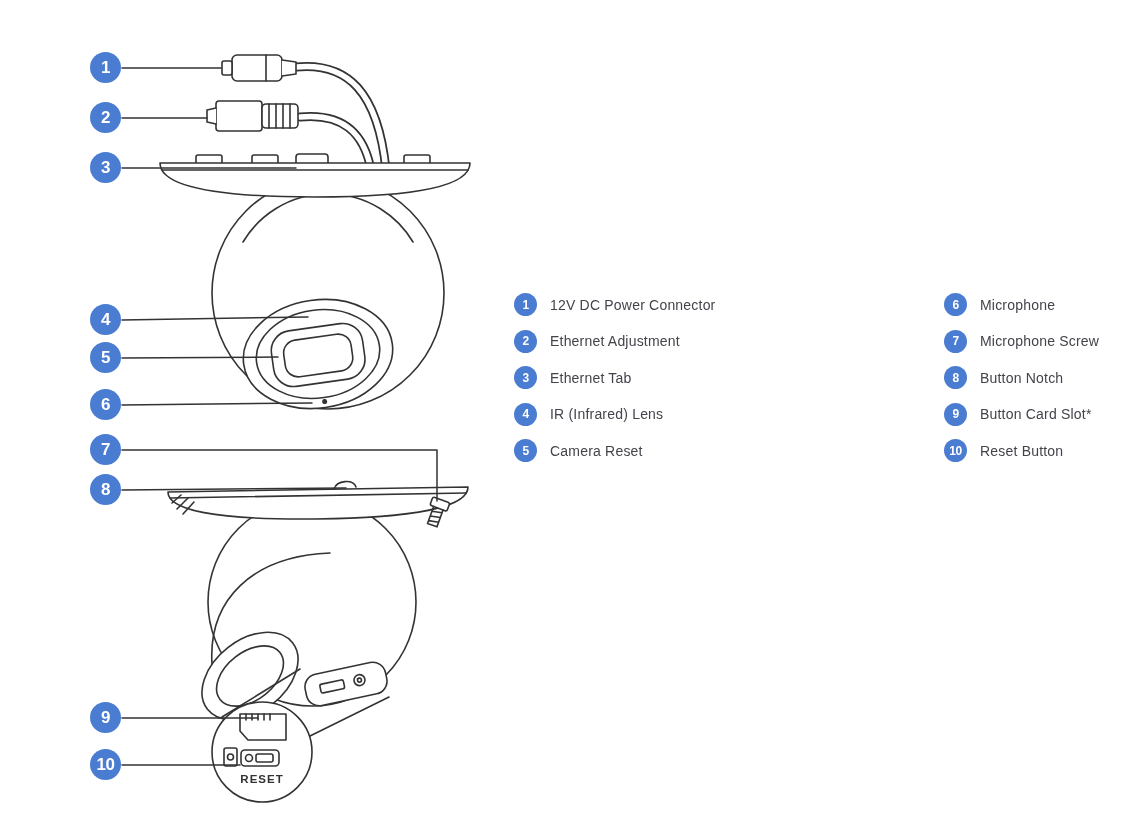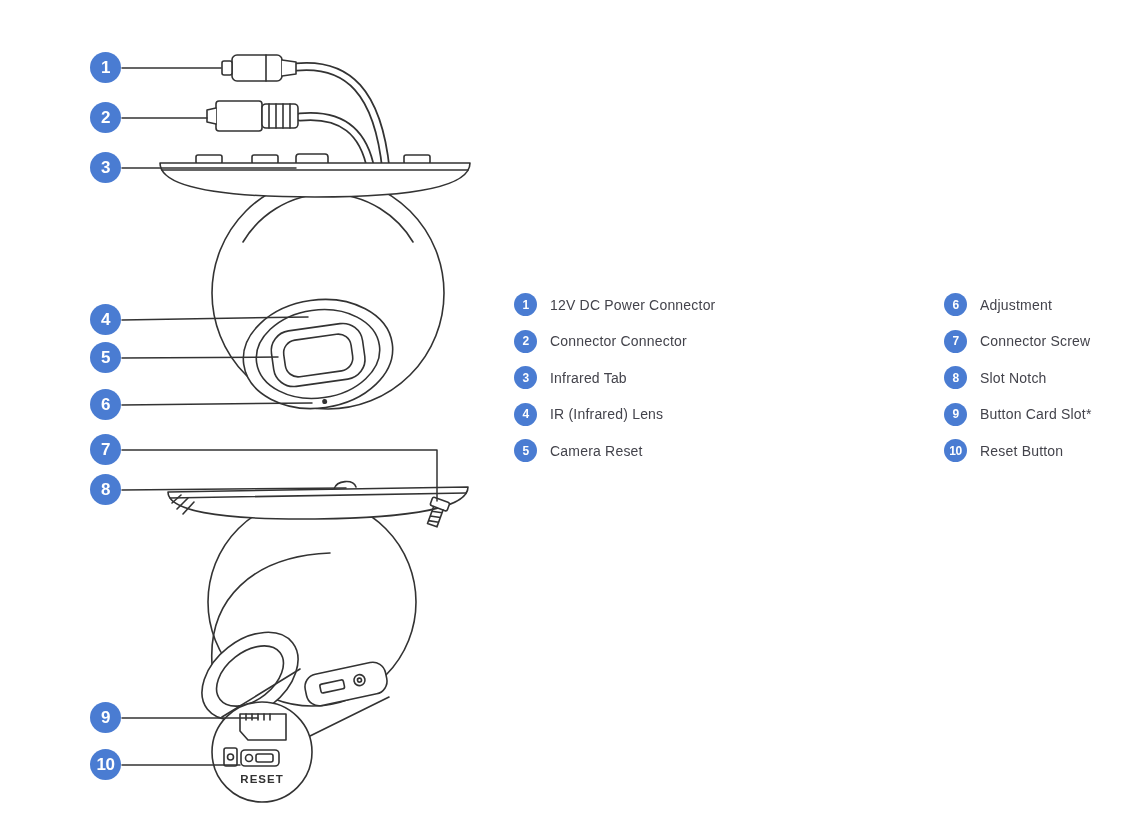--- a/index.html
+++ b/index.html
@@ -198,48 +198,48 @@
   <div class="callout-badge" style="left:90px;top:702px">9</div>
   <div class="callout-badge" style="left:90px;top:749px">10</div>
 
   <div class="legend-col" style="left:514px;top:293px">
     <div class="legend-row">
       <span class="legend-badge">1</span>
       <span class="legend-label">12V DC Power Connector</span>
     </div>
     <div class="legend-row">
       <span class="legend-badge">2</span>
-      <span class="legend-label">Connector Connector</span>
+      <span class="legend-label">Ethernet Adjustment</span>
     </div>
     <div class="legend-row">
       <span class="legend-badge">3</span>
-      <span class="legend-label">Infrared Tab</span>
+      <span class="legend-label">Ethernet Tab</span>
     </div>
     <div class="legend-row">
       <span class="legend-badge">4</span>
       <span class="legend-label">IR (Infrared) Lens</span>
     </div>
     <div class="legend-row">
       <span class="legend-badge">5</span>
       <span class="legend-label">Camera Reset</span>
     </div>
   </div>
 
   <div class="legend-col" style="left:944px;top:293px">
     <div class="legend-row">
       <span class="legend-badge">6</span>
-      <span class="legend-label">Adjustment</span>
+      <span class="legend-label">Microphone</span>
     </div>
     <div class="legend-row">
       <span class="legend-badge">7</span>
-      <span class="legend-label">Connector Screw</span>
+      <span class="legend-label">Microphone Screw</span>
     </div>
     <div class="legend-row">
       <span class="legend-badge">8</span>
-      <span class="legend-label">Slot Notch</span>
+      <span class="legend-label">Button Notch</span>
     </div>
     <div class="legend-row">
       <span class="legend-badge">9</span>
       <span class="legend-label">Button Card Slot*</span>
     </div>
     <div class="legend-row">
       <span class="legend-badge">10</span>
       <span class="legend-label">Reset Button</span>
     </div>
   </div>

